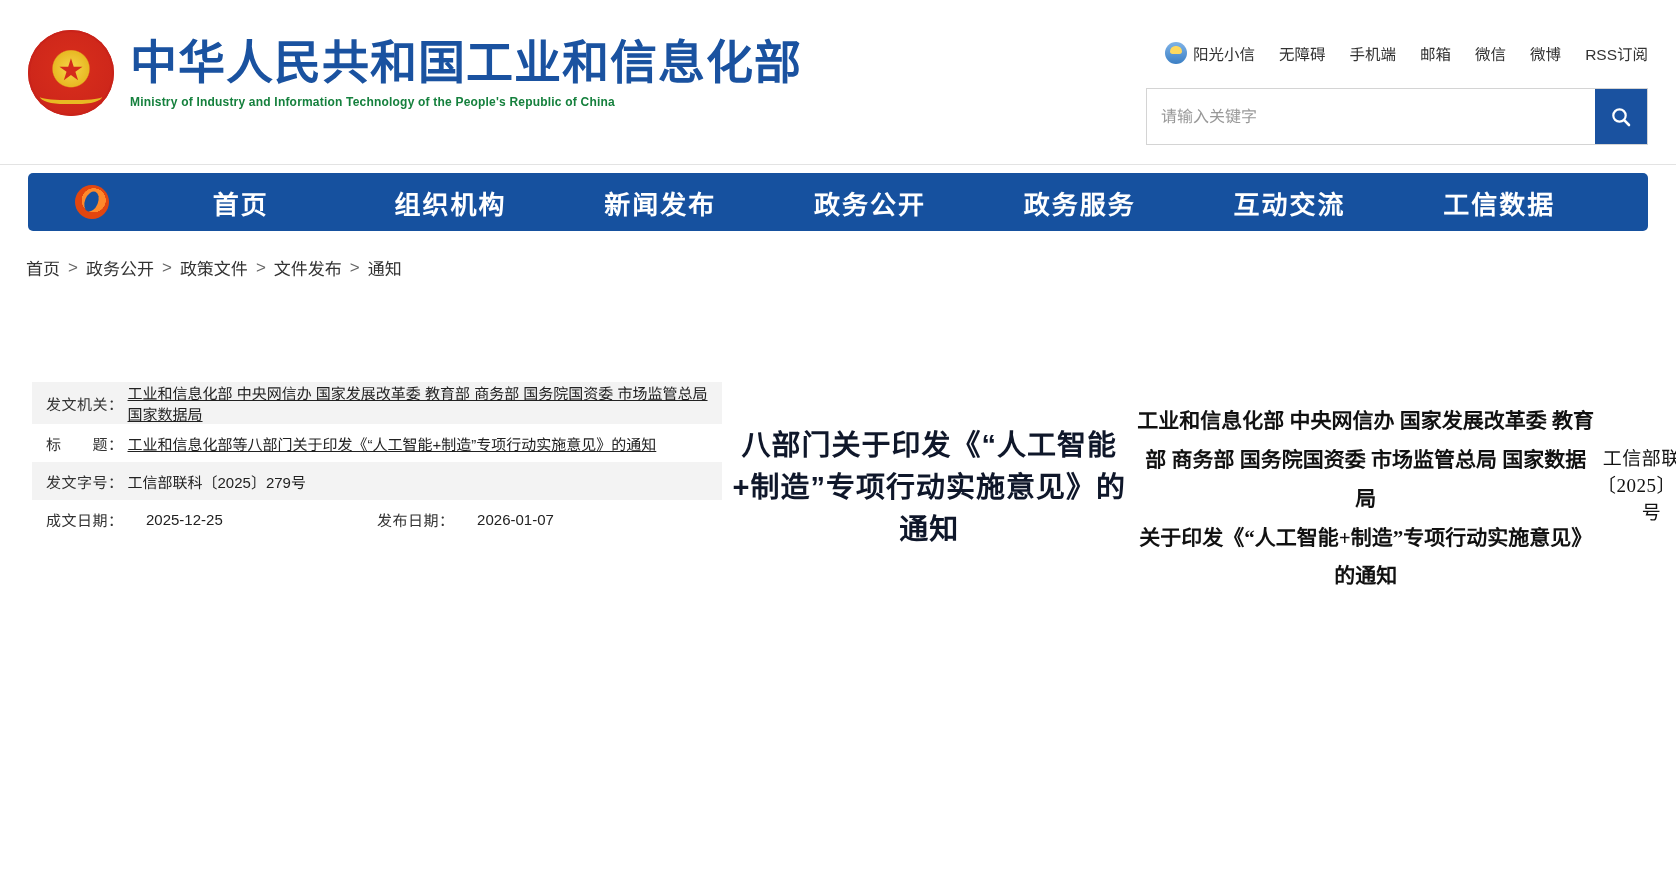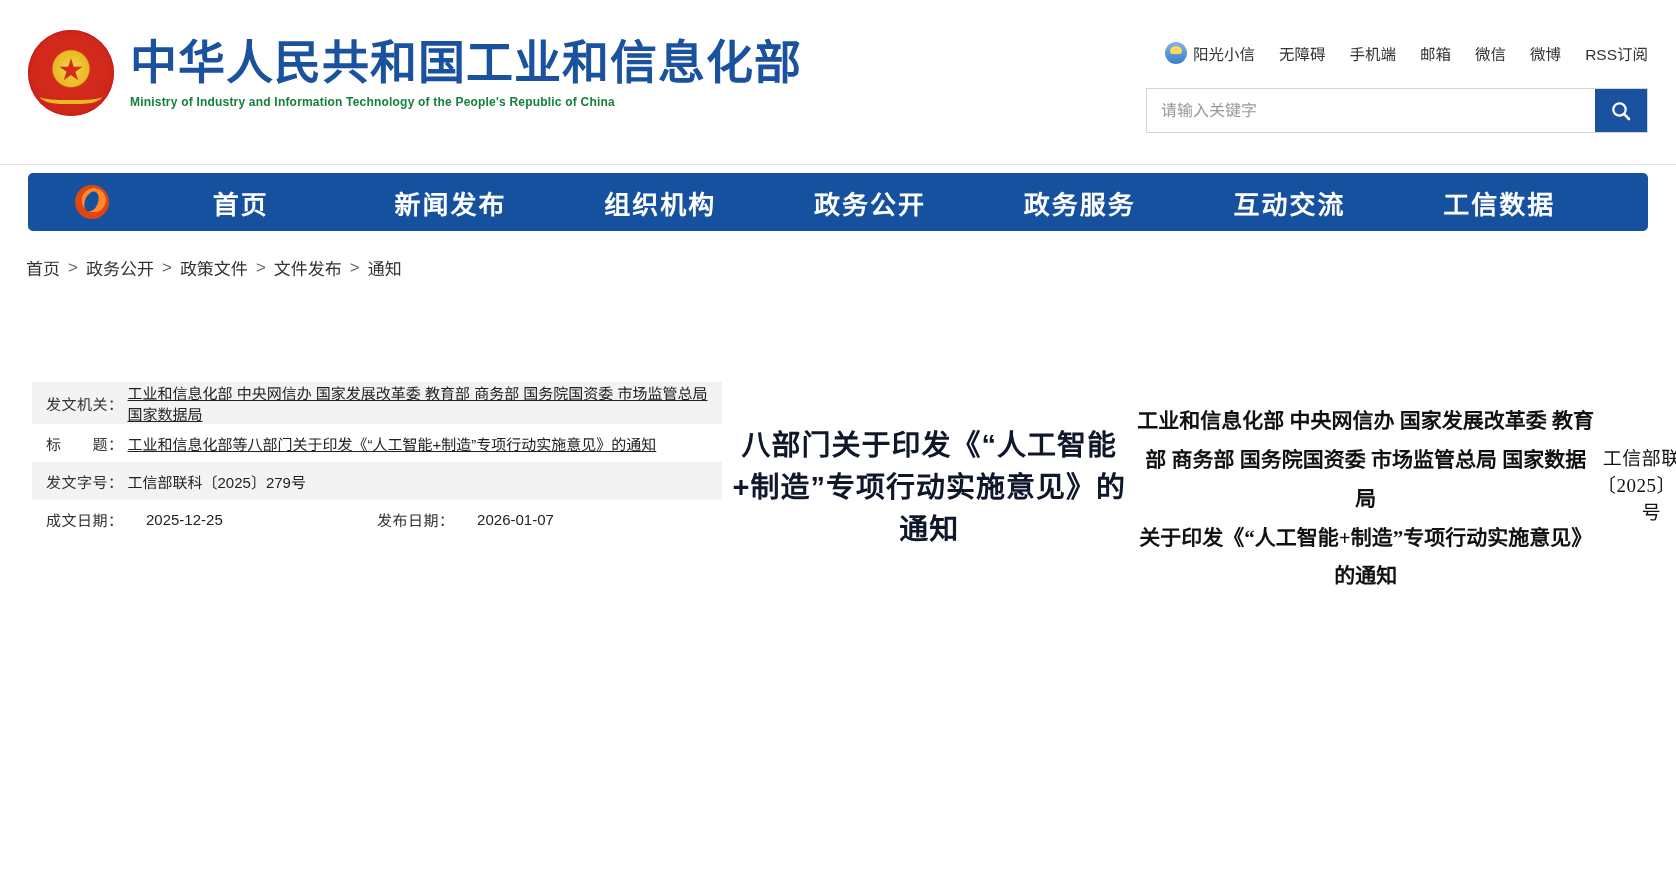--- a/index.html
+++ b/index.html
@@ -102,21 +102,21 @@
     border-radius: 6px 6px 3px 3px;
     background: #ffd95e;
   }
   .top-link-first { display: flex; align-items: center; gap: 3px; }
 
   .search-box {
     position: absolute;
     right: 28px;
     top: 88px;
     width: 502px;
-    height: 45px;
+    height: 57px;
     display: flex;
     border: 1px solid #d4d4d4;
     background: #fff;
   }
   .search-input {
     flex: 1;
     border: 0;
     outline: none;
     padding: 0 14px;
     font-size: 16px;
@@ -296,22 +296,22 @@
         <line x1="15.2" y1="15.2" x2="20" y2="20" stroke="#ffffff" stroke-width="2.6" stroke-linecap="round"></line>
       </svg>
     </button>
   </div>
 </div>
 
 <div class="nav-wrap">
   <div class="nav">
     <div class="nav-logo"></div>
     <div class="nav-item">首页</div>
+    <div class="nav-item">组织机构</div>
     <div class="nav-item">新闻发布</div>
-    <div class="nav-item">组织机构</div>
     <div class="nav-item">政务公开</div>
     <div class="nav-item">政务服务</div>
     <div class="nav-item">互动交流</div>
     <div class="nav-item">工信数据</div>
   </div>
 </div>
 
 <div class="breadcrumb">
   <span class="crumb">首页</span>
   <span class="sep">&gt;</span>

